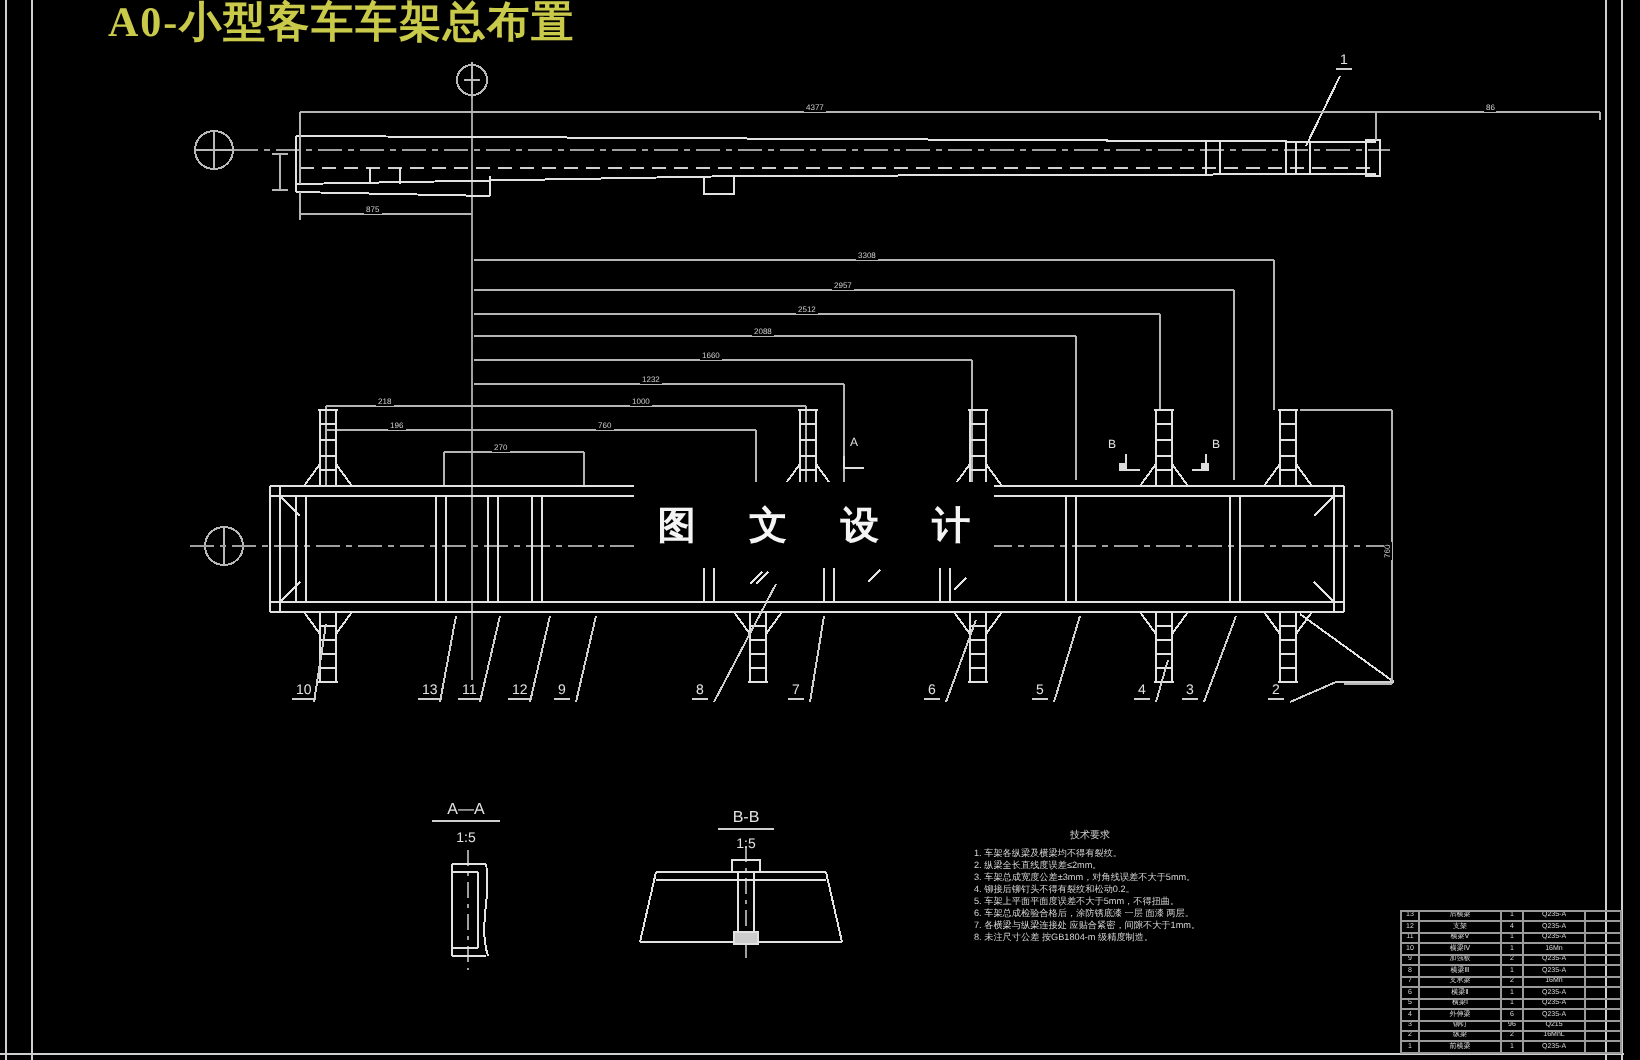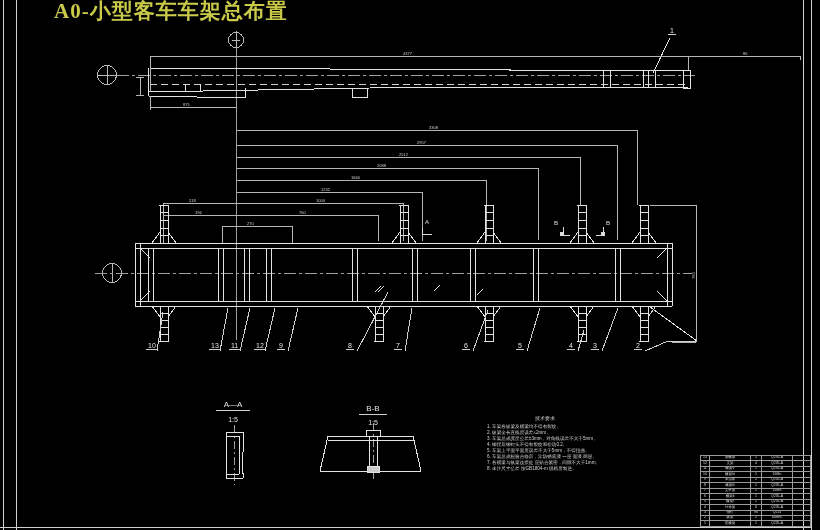--- a/index.html
+++ b/index.html
@@ -132,20 +132,23 @@
       <path d="M373 423V480" stroke="#9f9f9f" stroke-dasharray="8 3 2 3"></path>
       <path d="M328 436H413M328 440H413M320 471H421M328 436L320 471M413 436L421 471"></path>
       <path d="M369 436V471M377 436V471"></path>
       <rect x="366" y="430" width="14" height="6"></rect>
       <rect x="367" y="466" width="12" height="6" fill="#cccccc"></rect>
     </g>
   </svg>
 
   <div class="t title" style="left:22px;top:1px;margin-left:32px;">A0-小型客车车架总布置</div>
 
+  <div class="wm">
+    <span>图 文 设 计</span>
+  </div>
 
   <span class="t dim" style="left:402px;top:52px;">4377</span>
   <span class="t dim" style="left:742px;top:52px;">86</span>
   <span class="t dim" style="left:182px;top:103px;">875</span>
   <span class="t dim" style="left:428px;top:126px;">3308</span>
   <span class="t dim" style="left:416px;top:141px;">2957</span>
   <span class="t dim" style="left:398px;top:153px;">2512</span>
   <span class="t dim" style="left:376px;top:164px;">2088</span>
   <span class="t dim" style="left:350px;top:176px;">1660</span>
   <span class="t dim" style="left:320px;top:188px;">1232</span>

